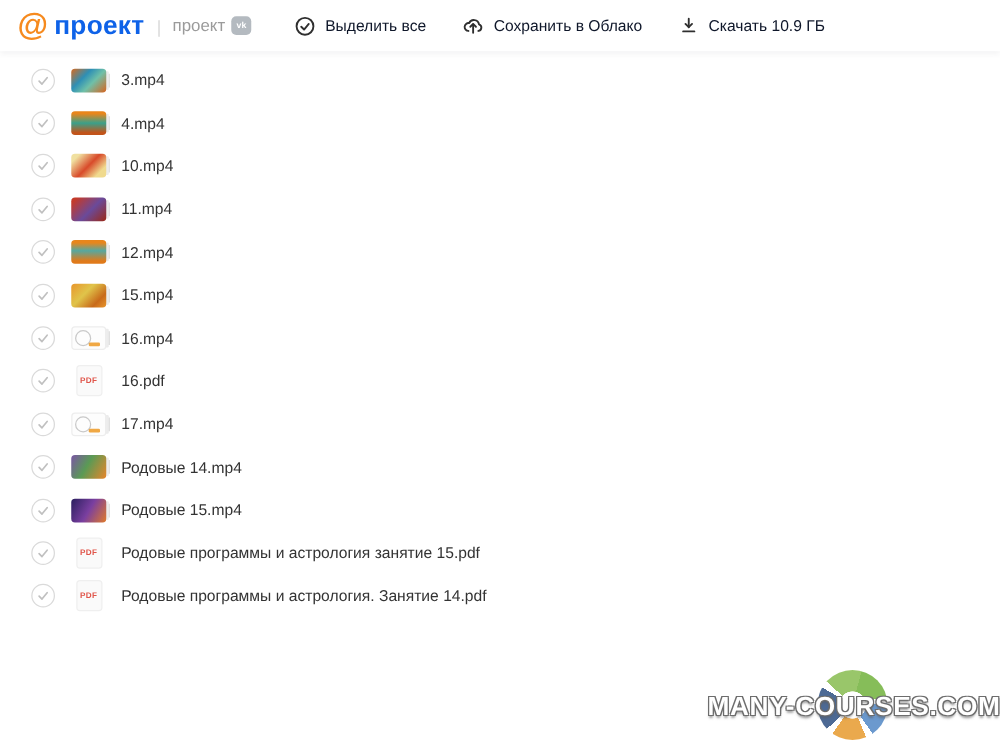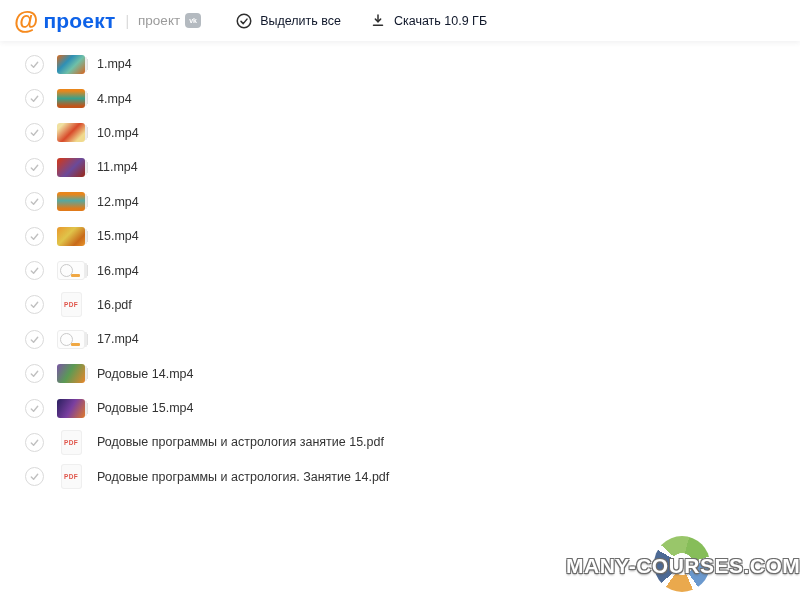--- a/index.html
+++ b/index.html
@@ -128,20 +128,30 @@
       <span>
         <svg width="18" height="18" viewBox="0 0 24 24" fill="none" stroke="#2f2f2f" stroke-width="2" stroke-linecap="round" stroke-linejoin="round">
           <circle cx="12" cy="12" r="9"></circle>
           <polyline points="8,12.5 11,15.5 16,9.5"></polyline>
         </svg>
       </span>
       <span>Выделить все</span>
     </div>
     <div class="toolbar-btn">
       <span>
+        <svg width="19" height="18" viewBox="0 0 24 24" fill="none" stroke="#2f2f2f" stroke-width="2" stroke-linecap="round" stroke-linejoin="round">
+          <path d="M7 17a4.2 4.2 0 1 1 .7-8.36A5.6 5.6 0 0 1 18.3 10 3.6 3.6 0 0 1 17.6 17"></path>
+          <line x1="12" y1="19" x2="12" y2="10"></line>
+          <polyline points="9,12.5 12,9.5 15,12.5"></polyline>
+        </svg>
+      </span>
+      <span>Сохранить в Облако</span>
+    </div>
+    <div class="toolbar-btn">
+      <span>
         <svg width="18" height="18" viewBox="0 0 24 24" fill="none" stroke="#2f2f2f" stroke-width="2" stroke-linecap="round" stroke-linejoin="round">
           <line x1="12" y1="4" x2="12" y2="13"></line>
           <polyline points="8.5,9.5 12,13 15.5,9.5"></polyline>
           <line x1="6" y1="17.5" x2="18" y2="17.5"></line>
         </svg>
       </span>
       <span>Скачать 10.9 ГБ</span>
     </div>
   </div>
 </div>
@@ -149,21 +159,21 @@
 <div class="file-list">
     <div class="file-row">
     <span class="row-check">
       <svg width="11" height="11" viewBox="0 0 24 24" fill="none" stroke="#c0c0c0" stroke-width="3" stroke-linecap="round" stroke-linejoin="round">
         <polyline points="5,13 10,18 19,7"></polyline>
       </svg>
     </span>
     <span class="thumb thumb-video" style="background: linear-gradient(135deg, rgb(216, 106, 30) 0%, rgb(46, 143, 181) 35%, rgb(111, 192, 168) 60%, rgb(216, 100, 30) 100%);">
       
     </span>
-    <span class="file-name">1.mp4</span>
+    <span class="file-name">3.mp4</span>
   </div>
     <div class="file-row">
     <span class="row-check">
       <svg width="11" height="11" viewBox="0 0 24 24" fill="none" stroke="#c0c0c0" stroke-width="3" stroke-linecap="round" stroke-linejoin="round">
         <polyline points="5,13 10,18 19,7"></polyline>
       </svg>
     </span>
     <span class="thumb thumb-video" style="background: linear-gradient(rgb(232, 134, 28) 10%, rgb(58, 160, 138) 50%, rgb(194, 84, 26) 90%);">
       
     </span>

